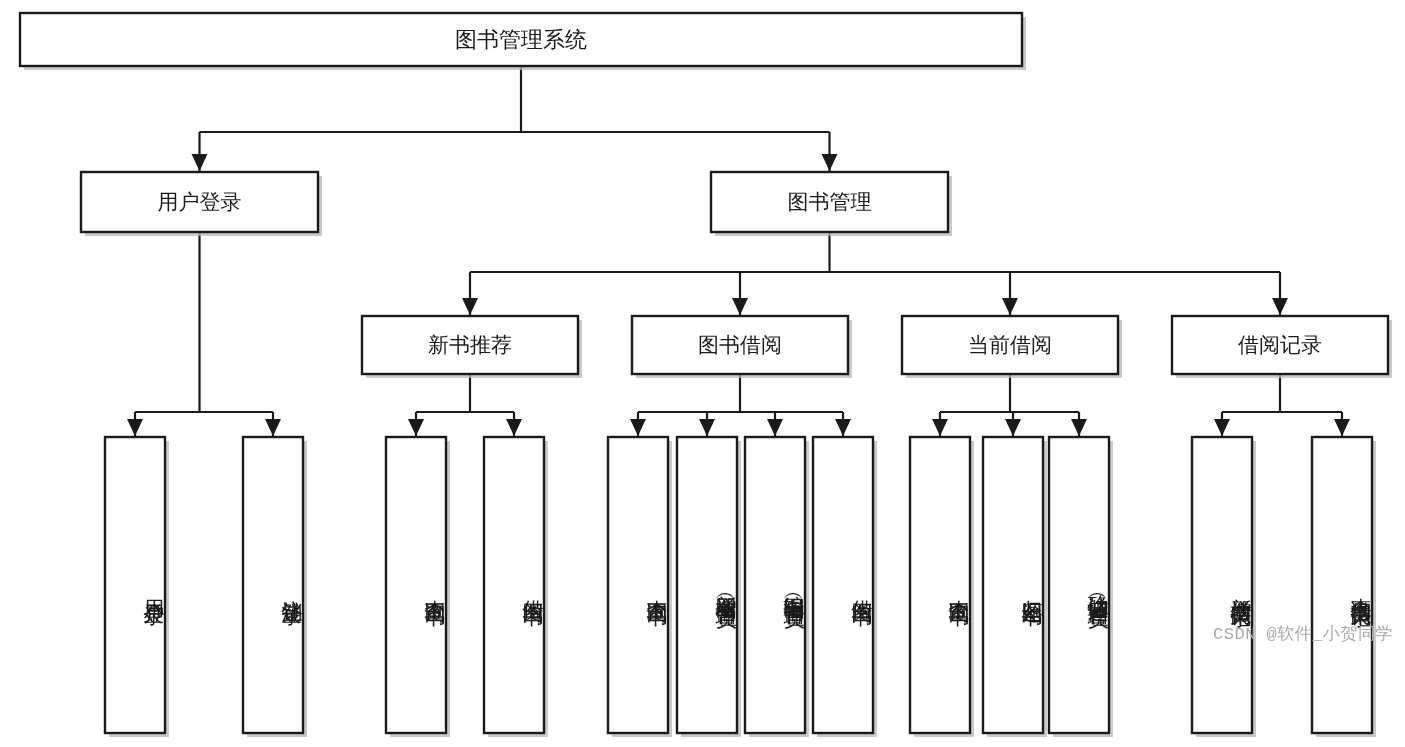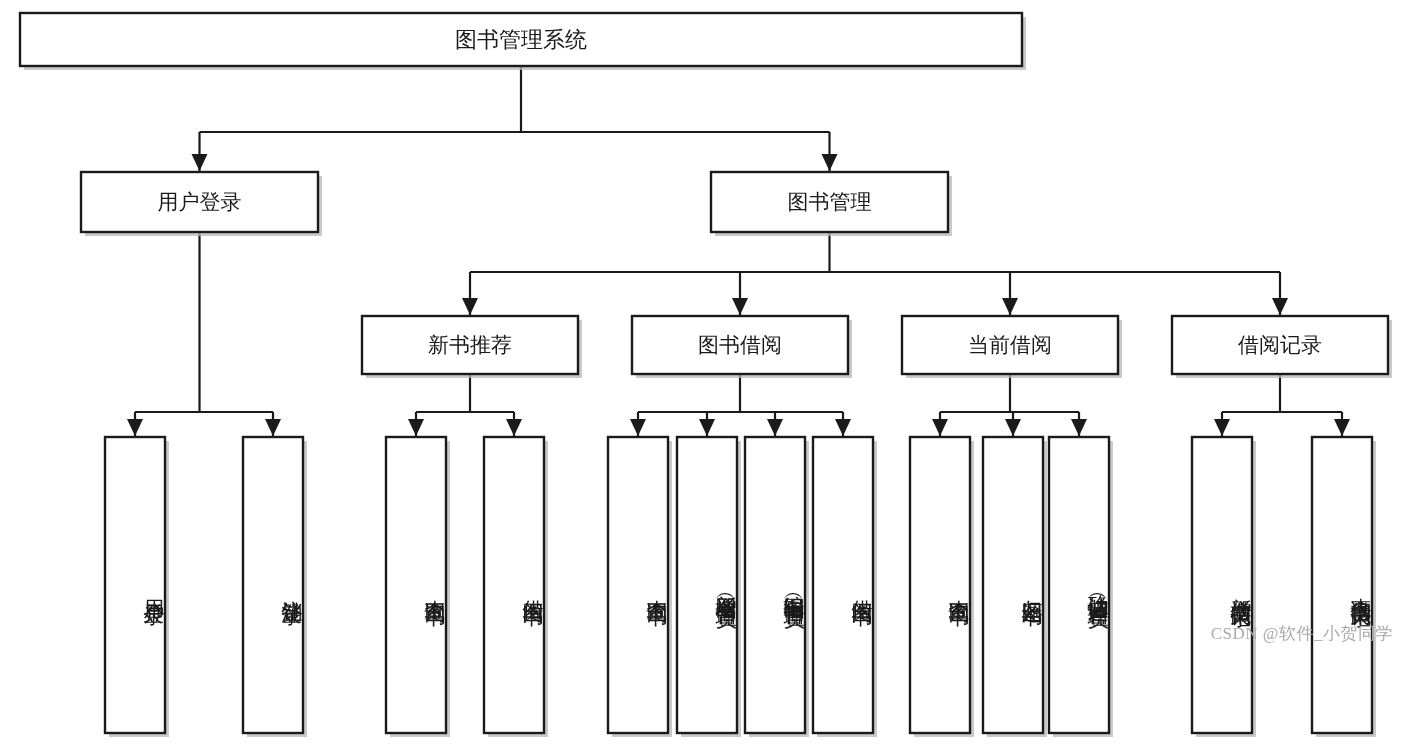--- a/index.html
+++ b/index.html
@@ -73,21 +73,21 @@
     line-height: 1.12;
     letter-spacing: 2px;
     color: #1a1a1a;
     white-space: nowrap;
     pointer-events: none;
   }
   .watermark {
     position: absolute;
     right: 12px;
     bottom: 6px;
-    font-family: Liberation Serif, serif;
+    font-family: Liberation Mono, monospace;
     font-size: 17px;
     color: #a9a9a9;
     letter-spacing: 0.5px;
     user-select: none;
   }
 </style>
 </head>
 <body>
 
 <div id="diagram-root">

